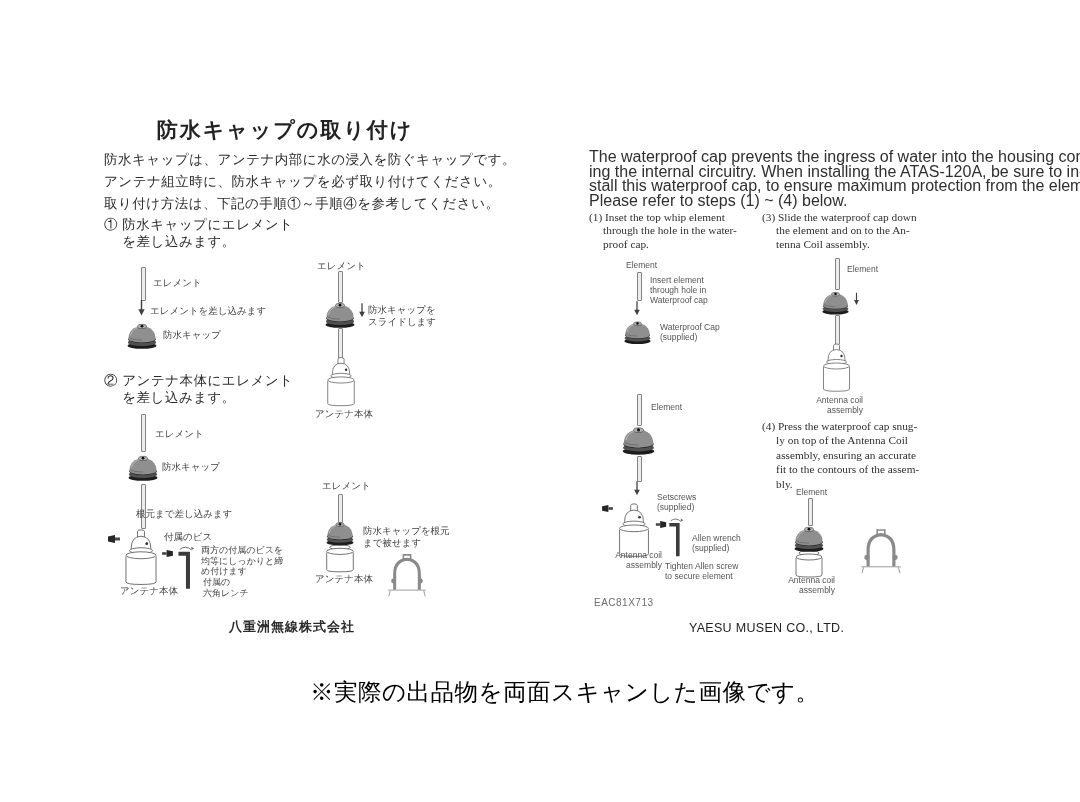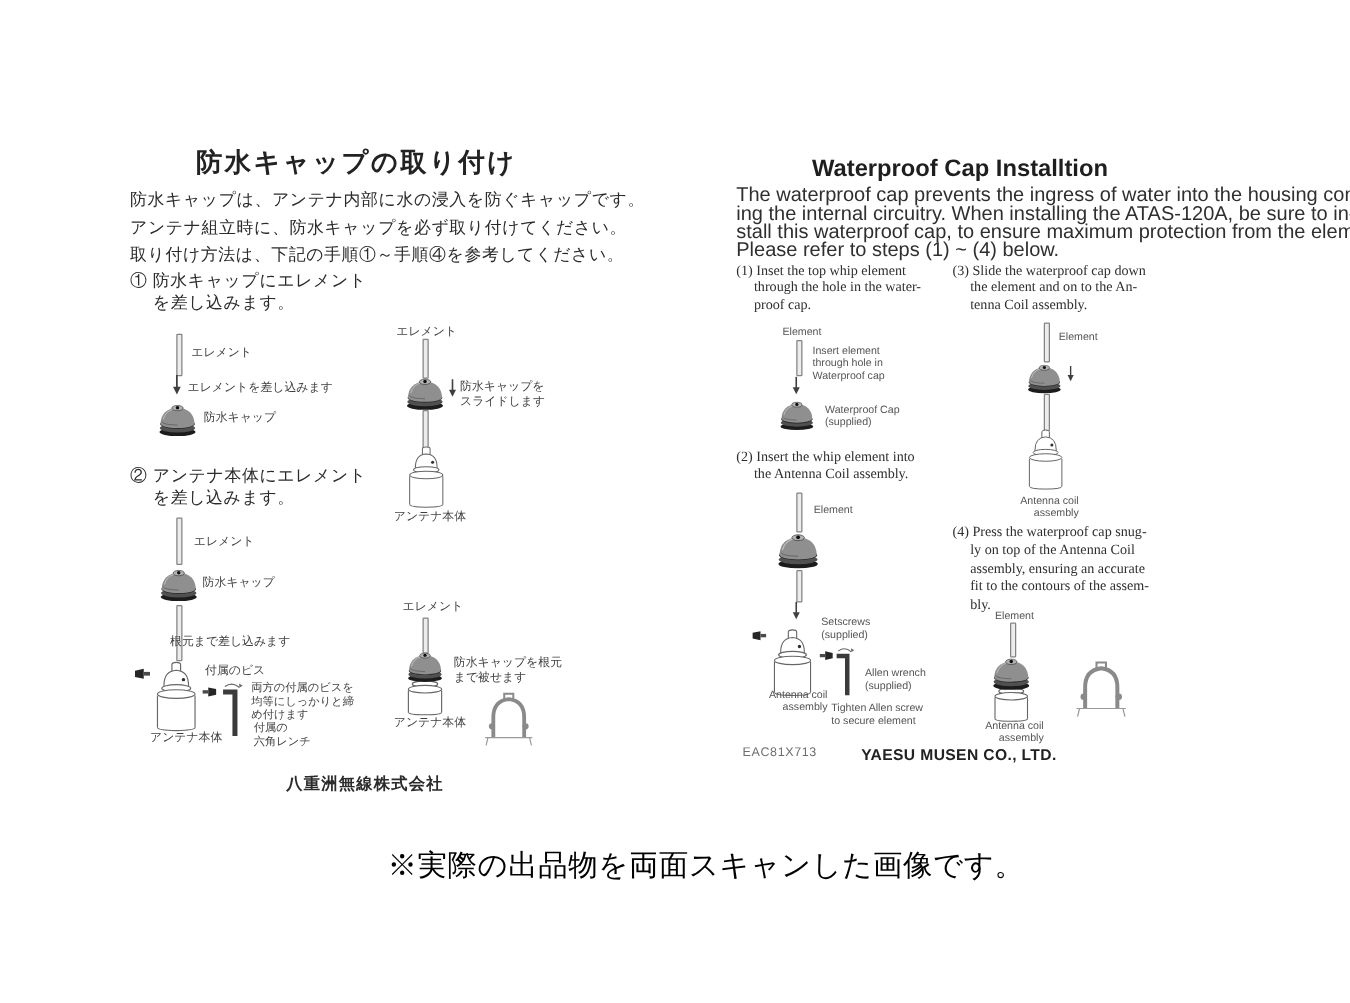--- a/index.html
+++ b/index.html
@@ -14,21 +14,21 @@
   .jp-lbl{font-size:9.5px;line-height:11.5px;color:#3f3f3f;}
   .jp-lbl-sm{font-size:9px;line-height:10.5px;color:#3f3f3f;}
   .jp-company{font-size:13px;font-weight:bold;color:#2b2b2b;letter-spacing:1px;}
   
   .en-title{font-size:19px;font-weight:bold;color:#1e1e1e;text-align:center;}
   .en-intro{font-family:Liberation Sans, sans-serif;font-size:16px;line-height:14.6px;color:#2f2f2f;}
   .en-step{font-family:"Liberation Serif",serif;font-size:11.3px;line-height:13.4px;color:#2f2f2f;}
   .en-step4{line-height:14.4px;}
   .en-lbl{font-size:8.5px;line-height:10px;color:#555;}
   .en-code{font-size:10px;color:#6e6e6e;letter-spacing:0.5px;}
-  .en-company{font-size:12.5px;font-weight:bold;color:#222;letter-spacing:0.3px;}
+  .en-company{font-size:12.5px;font-weight:normal;color:#222;letter-spacing:0.3px;margin-top:24px;}
   .ctr{text-align:right;}
   
   .rod{position:absolute;width:3px;background:#ececec;border:1px solid #838383;border-radius:1px;}
   .dg{position:absolute;}
   .flipx{transform:scaleX(-1);}
   
   .caption{font-size:23.5px;color:#000;letter-spacing:0.5px;font-weight:500;}
 </style>
 </head>
 <body>
@@ -159,21 +159,20 @@
   <svg class="dg" style="left:325px;top:518px;width:30px;height:29px">
       <use href="#sym-cap"></use>
     </svg>
   <div class="abs jp-lbl pre" style="left:315px;top:573px">アンテナ本体</div>
   <svg class="dg" style="left:383px;top:552px;width:48px;height:45px">
       <use href="#sym-cross"></use>
     </svg>
 
   <div class="abs jp-company" style="left:229px;top:618px">八重洲無線株式会社</div>
 
-  <div class="abs en-title" style="left:592px;top:125px;width:352px">Waterproof Cap Installtion</div>
   <div class="abs en-intro pre" style="left:589px;top:150px">The waterproof cap prevents the ingress of water into the housing contain-
 ing the internal circuitry. When installing the ATAS-120A, be sure to in-
 stall this waterproof cap, to ensure maximum protection from the elements.
 Please refer to steps (1) ~ (4) below.</div>
 
   <div class="abs en-step pre" style="left:589px;top:211px">(1) Inset the top whip element
      through the hole in the water-
      proof cap.</div>
   <div class="abs en-lbl pre" style="left:626px;top:260px">Element</div>
   <div class="rod" style="left:637px;top:272px;height:27px"></div>
@@ -182,22 +181,20 @@
 Waterproof cap</div>
   <svg class="dg" style="left:633px;top:301px;width:8px;height:15px">
       <use href="#sym-arrow"></use>
     </svg>
   <svg class="dg" style="left:623px;top:316px;width:29px;height:31px">
       <use href="#sym-cap"></use>
     </svg>
   <div class="abs en-lbl pre" style="left:660px;top:322px">Waterproof Cap
 (supplied)</div>
 
-  <div class="abs en-step pre" style="left:589px;top:360px">(2) Insert the whip element into
-     the Antenna Coil assembly.</div>
   <div class="rod" style="left:637px;top:394px;height:30px"></div>
   <div class="abs en-lbl pre" style="left:651px;top:402px">Element</div>
   <svg class="dg" style="left:621px;top:423px;width:35px;height:33px">
       <use href="#sym-cap"></use>
     </svg>
   <div class="rod" style="left:637px;top:456px;height:24px"></div>
 
   <svg class="dg" style="left:633px;top:481px;width:8px;height:15px">
       <use href="#sym-arrow"></use>
     </svg>

